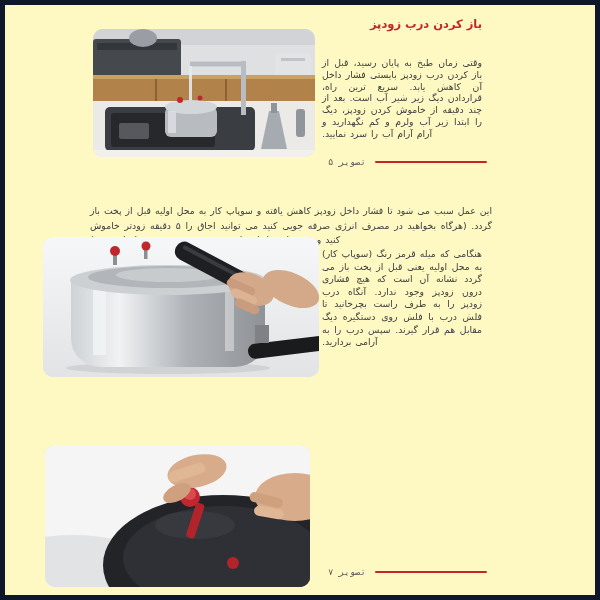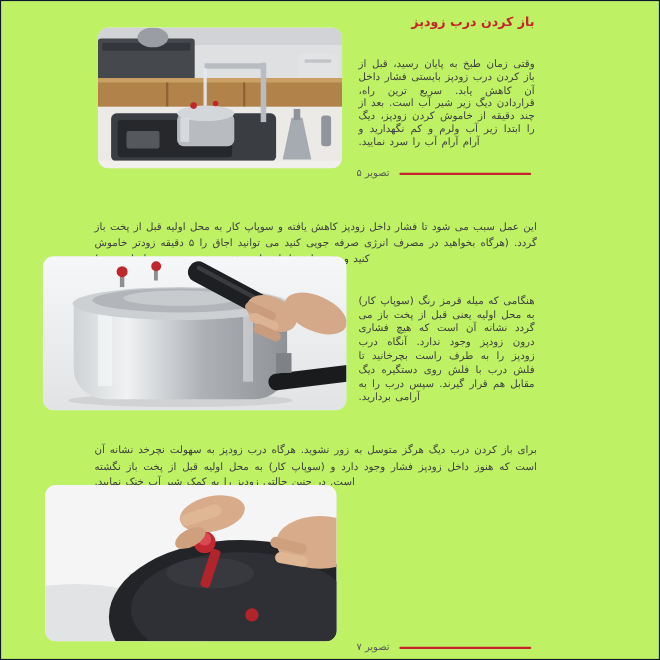--- a/index.html
+++ b/index.html
@@ -1,47 +1,47 @@
 <!DOCTYPE html>
 <html lang="fa"><head>
 <meta charset="utf-8">
 <style>
   html,body{margin:0;padding:0;}
   body{
     width:600px;height:600px;background:#ffffff;position:relative;overflow:hidden;
     font-family:"DejaVu Sans","Liberation Sans",sans-serif;
   }
-  .page{position:absolute;inset:0;border:1px solid #0f172a;box-sizing:border-box;background:#bef264;}
+  .page{position:absolute;inset:0;border:5px solid #0f172a;box-sizing:border-box;background:#fef9c3;}
   .title{
     position:absolute;top:12px;right:113px;direction:rtl;
     font-size:11.5px;font-weight:bold;color:#c5242b;letter-spacing:0;
   }
   .para{
     position:absolute;direction:rtl;text-align:justify;text-align-last:left;
     color:#3d3d3f;font-size:9.3px;line-height:12.6px;word-spacing:1px;margin-top:20px;
   }
   .para.side{width:160px;right:113px;}
   .para.wide{left:85px;width:402px;line-height:14.6px;}
   .p1{top:32px;line-height:11.8px;}
   .p2{top:179px;}
-  .p3{top:247px;}
+  .p3{top:223px;}
   .p4{top:382px;}
   .p5{top:439px;line-height:13px;}
   .photo{position:absolute;border-radius:10px;overflow:hidden;background:#e8e9ea;}
   .photo svg{display:block;width:100%;height:100%;}
   .ph1{left:88px;top:24px;width:222px;height:128px;}
   .ph2{left:38px;top:232px;width:276px;height:140px;}
   .ph3{left:40px;top:440px;width:265px;height:142px;}
   .cap{
     position:absolute;direction:ltr;display:flex;align-items:center;gap:9px;
-    left:323px;width:159px;height:12px;
+    left:323px;width:159px;height:12px;font-family:Liberation Mono, monospace;
   }
   .cap5{top:151px;}
   .cap6{top:351px;}
-  .cap7{top:582px;text-align:right;}
+  .cap7{top:561px;text-align:right;}
   .cap-text{font-size:9px;color:#57585a;direction:rtl;white-space:nowrap;}
   .cap-line{flex:1;height:2px;background:#c5242b;border-radius:1px;}
 </style>
 </head>
 <body>
 
 <div class="page">
 
   <div class="title">باز کردن درب زودپز</div>
 
@@ -126,21 +126,20 @@
       <g transform="rotate(-7 235 112)">
         <rect x="205" y="104" width="80" height="15" rx="7" fill="#1a1b1d"></rect>
       </g>
       <rect x="212" y="88" width="14" height="18" fill="#7e8287"></rect>
     </svg>
   </div>
 
   <div class="para side p3">هنگامی که میله قرمز رنگ (سوپاپ کار) به محل اولیه یعنی قبل از پخت باز می گردد نشانه آن است که هیچ فشاری درون زودپز وجود ندارد. آنگاه درب زودپز را به طرف راست بچرخانید تا فلش درب با فلش روی دستگیره دیگ مقابل هم قرار گیرند. سپس درب را به آرامی بردارید.</div>
 
 
-  <div class="para wide p4">برای باز کردن درب دیگ هرگز متوسل به زور نشوید. هرگاه درب زودپز به سهولت نچرخد نشانه آن است که هنوز داخل زودپز فشار وجود دارد و (سوپاپ کار) به محل اولیه قبل از پخت باز نگشته است. در چنین حالتی زودپز را به کمک شیر آب خنک نمایید.</div>
 
   <div class="photo ph3">
     <svg viewBox="0 0 265 142" preserveAspectRatio="none">
       <rect width="265" height="142" fill="#f5f5f6"></rect>
       <ellipse cx="28" cy="162" rx="125" ry="72" fill="#e2e3e5"></ellipse>
       <ellipse cx="178" cy="120" rx="120" ry="70" fill="#232428"></ellipse>
       <ellipse cx="178" cy="113" rx="100" ry="52" fill="#2e3035"></ellipse>
       <ellipse cx="150" cy="80" rx="40" ry="14" fill="#3a3c41" opacity="0.8"></ellipse>
       <g transform="rotate(18 152 72)">
         <rect x="147" y="58" width="9" height="36" rx="3" fill="#b2242b"></rect>

